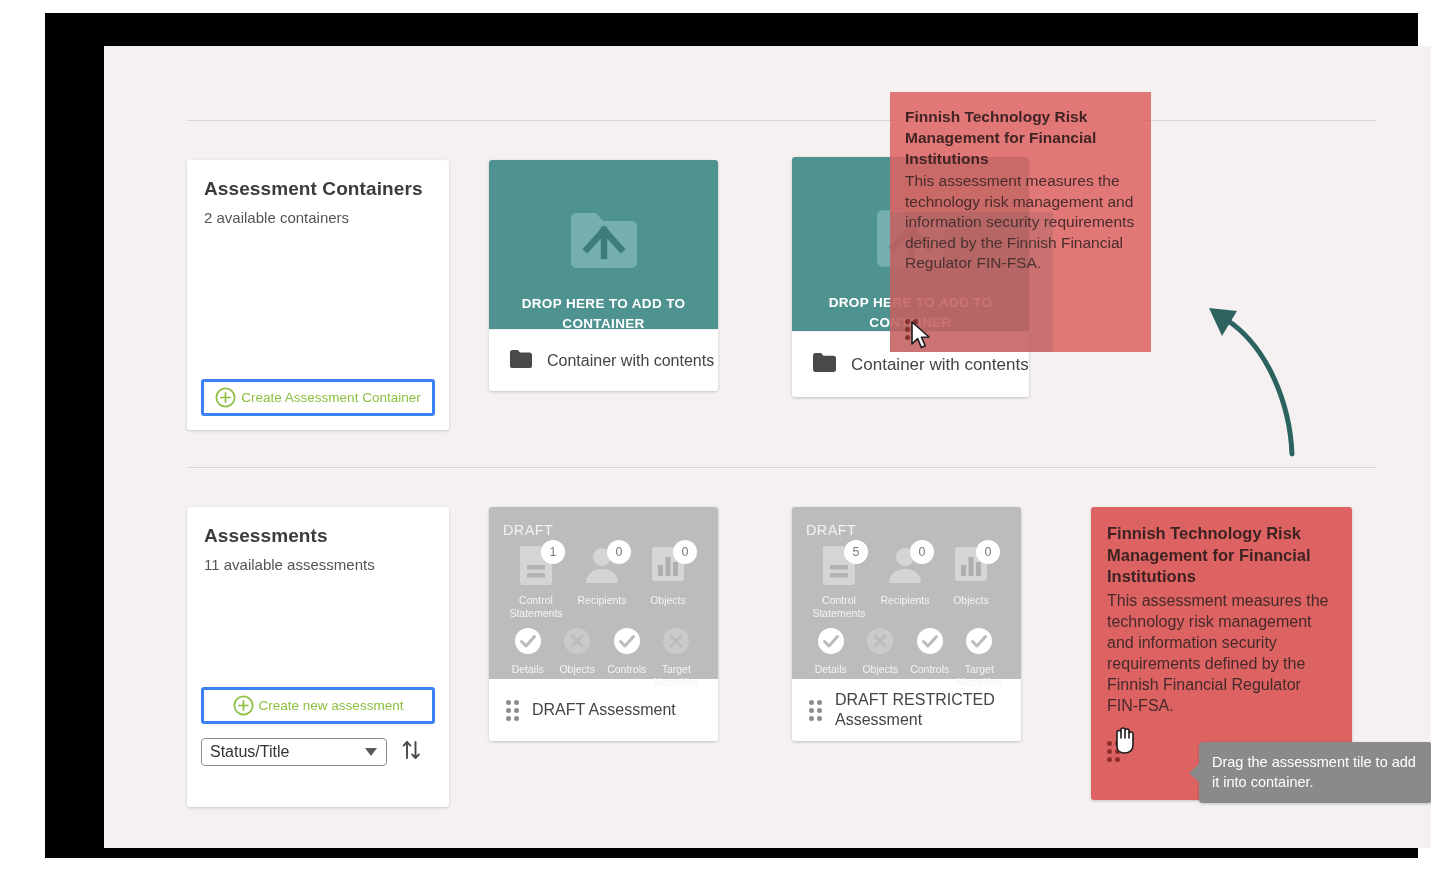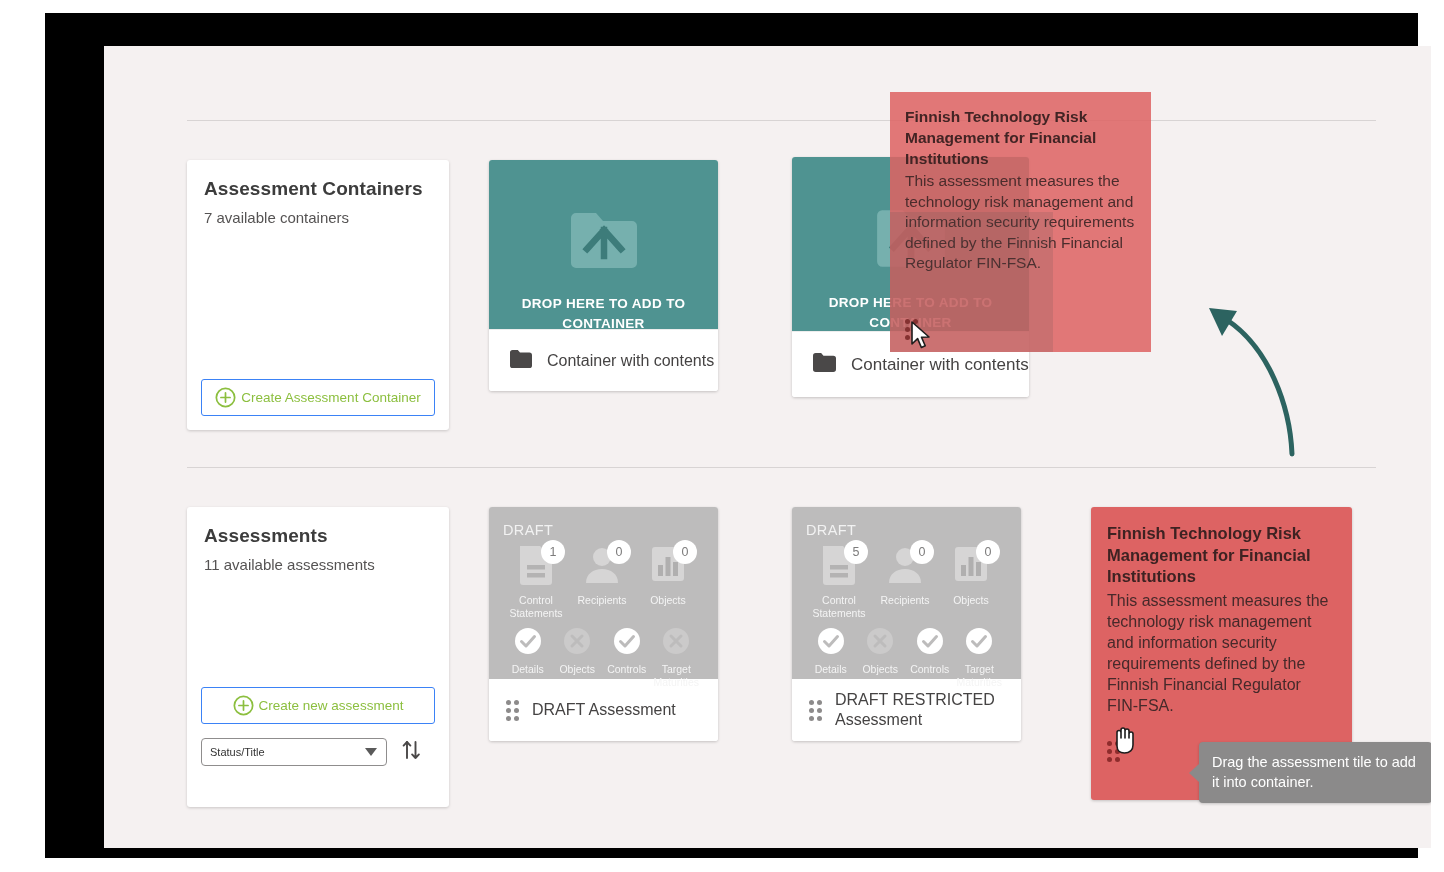--- a/index.html
+++ b/index.html
@@ -47,21 +47,21 @@
     letter-spacing: .1px;
     padding: 18px 17px 0 17px;
   }
   .panel-sub {
     font-size: 15px; color: #555353;
     padding: 9px 17px 0 17px;
   }
   .green-btn {
     position: absolute;
     left: 14px; width: 234px; height: 37px;
-    border: 1px solid #3b82f6;
+    border: 3px solid #3b82f6;
     border-radius: 3px;
     background: #ffffff;
     display: flex; align-items: center; justify-content: center;
     gap: 5px;
     cursor: pointer;
   }
   .green-btn .lbl {
     font-size: 13.5px; color: #8cbf3f;
   }
   .plus-circ { width: 21px; height: 21px; display:block; }
@@ -78,21 +78,21 @@
     left: 14px; top: 230px;
     display: flex; align-items: center; gap: 13px;
   }
   .select-box {
     width: 186px; height: 28px;
     border: 1px solid #8f8d8d;
     border-radius: 4px;
     background: #fff;
     display: flex; align-items: center;
     padding: 0 8px;
-    font-size: 11px; color: #333;
+    font-size: 16px; color: #333;
     position: relative;
     cursor: pointer;
   }
   .select-box .caret {
     position: absolute; right: 9px;
     width: 0; height: 0;
     border-left: 6px solid transparent;
     border-right: 6px solid transparent;
     border-top: 8px solid #5a5a5a;
   }
@@ -287,21 +287,21 @@
 <body>
 
 <div id="device-frame">
   <div id="viewport">
 
     <div class="divider" id="divider-top"></div>
     <div class="divider" id="divider-mid"></div>
 
     <div class="info-panel" id="panel-containers">
       <div class="panel-title">Assessment Containers</div>
-      <div class="panel-sub">7 available containers</div>
+      <div class="panel-sub">2 available containers</div>
       <div class="green-btn" id="btn-create-container">
         <span>
           <svg class="plus-circ" viewBox="0 0 22 22">
             <circle cx="11" cy="11" r="9.6" fill="none" stroke="#8cbf3f" stroke-width="1.8"></circle>
             <path d="M11 6.2 V15.8 M6.2 11 H15.8" stroke="#8cbf3f" stroke-width="1.8" stroke-linecap="round"></path>
           </svg>
         </span>
         <span class="lbl">Create Assessment Container</span>
       </div>
     </div>

